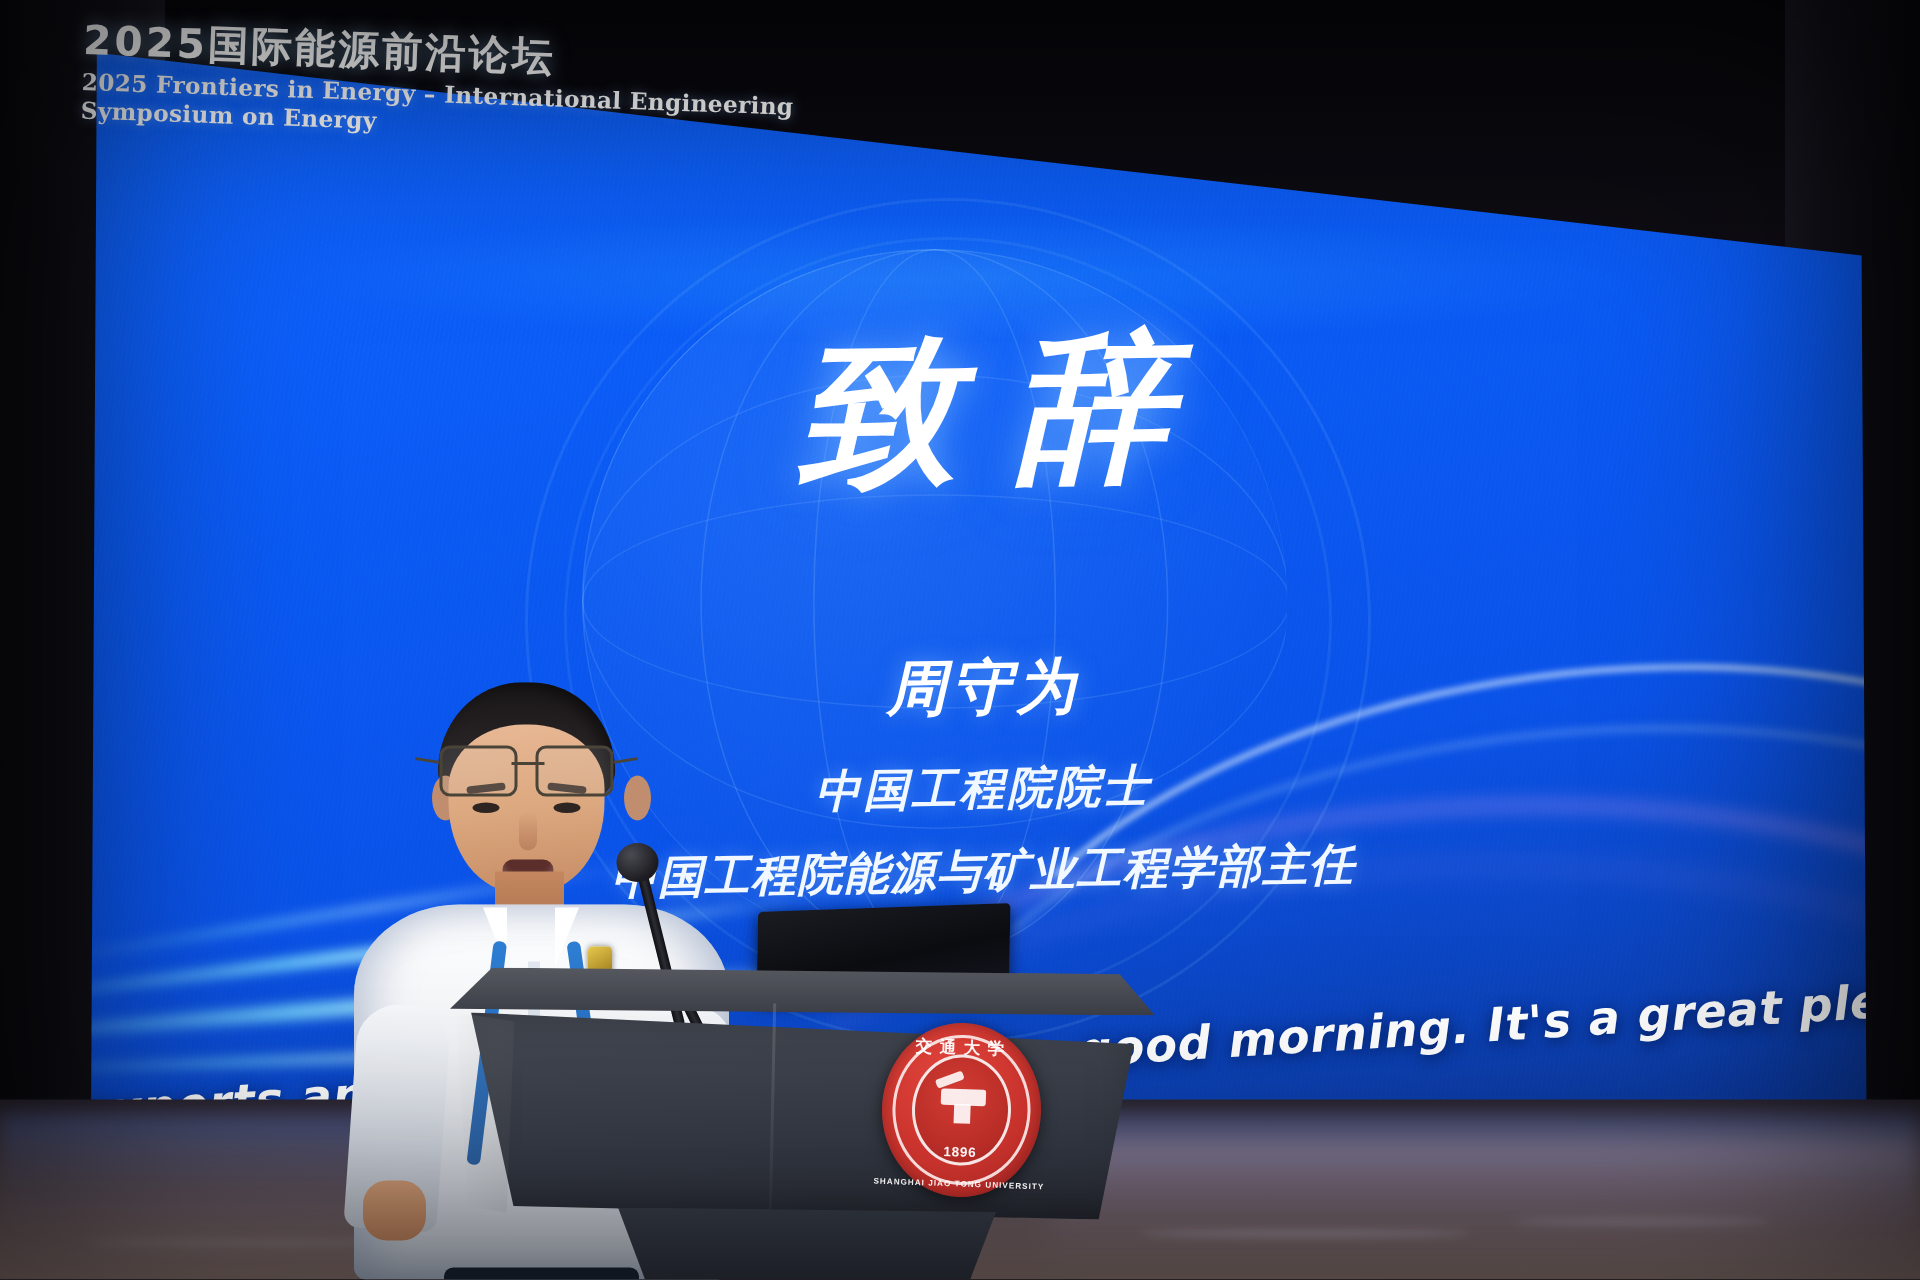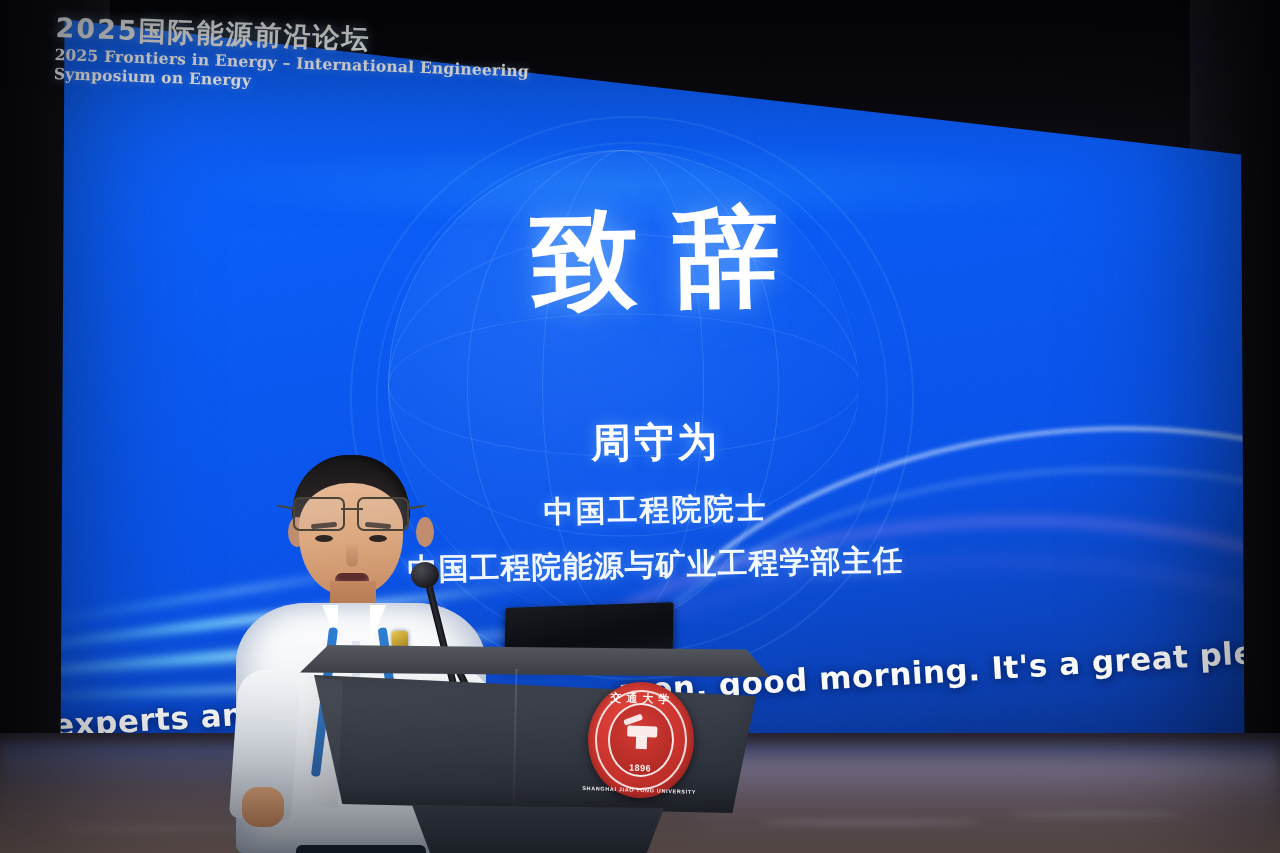--- a/index.html
+++ b/index.html
@@ -48,24 +48,25 @@
     background:linear-gradient(180deg, rgba(190,160,200,.45) 0%, rgba(120,95,140,.12) 60%, transparent 100%);
     mix-blend-mode:screen;filter:blur(9px);
   }
   .floor-streak{
     position:absolute;bottom:28px;height:5px;border-radius:50%;
     background:rgba(210,225,255,.30);filter:blur(3px);mix-blend-mode:screen;
   }
 
   
   .screen-wrap{
-    position:absolute;left:58px;top:0px;width:1195px;height:800px;
+    position:absolute;left:58px;top:16px;width:1195px;height:800px;
     clip-path: polygon(0.55% 2.4%, 99.0% 19.3%, 99.3% 97.5%, 0.2% 98.2%);
     overflow:hidden;
     box-shadow:0 0 70px 24px rgba(20,70,220,.30);
+    font-style:italic;
   }
   .screen{
     position:absolute;inset:0;
     background:
       linear-gradient(170deg, #0f63ff 0%, #0b5bf6 30%, #0a52e8 62%, #0c3fb0 85%, #0a2f86 100%);
   }
   
   .screen-scan{
     position:absolute;inset:0;
     background:repeating-linear-gradient(99deg, rgba(255,255,255,.045) 0 1px, rgba(0,0,0,0) 1px 3px);

